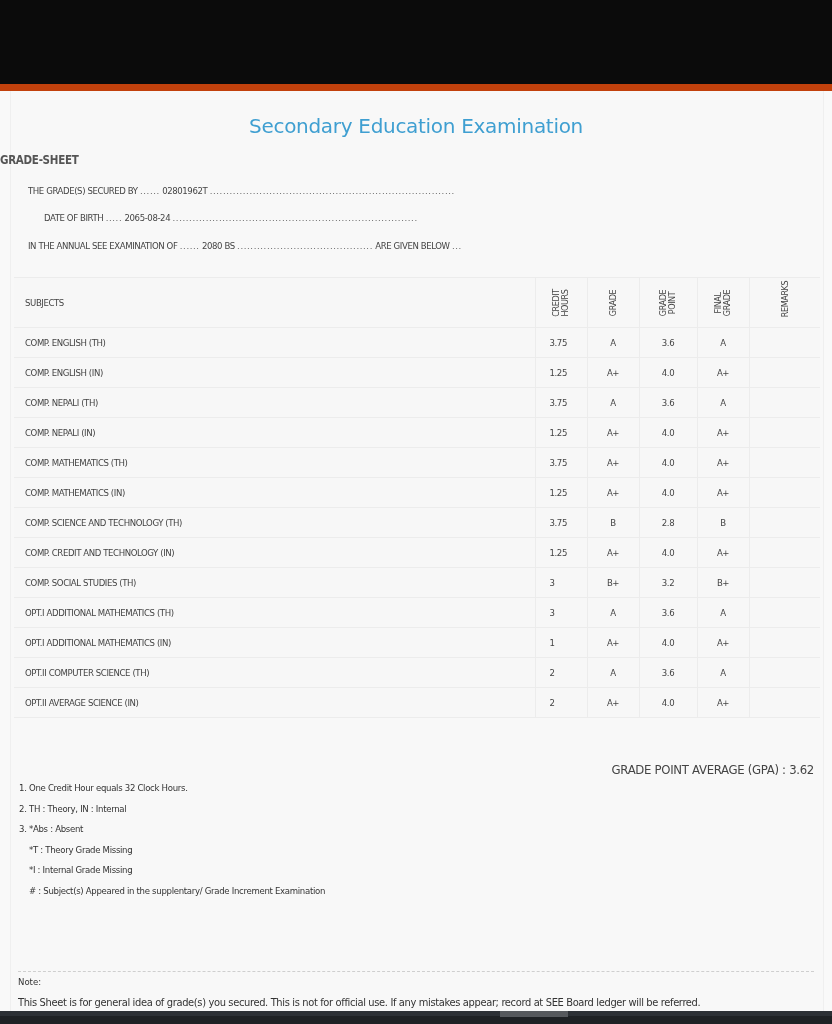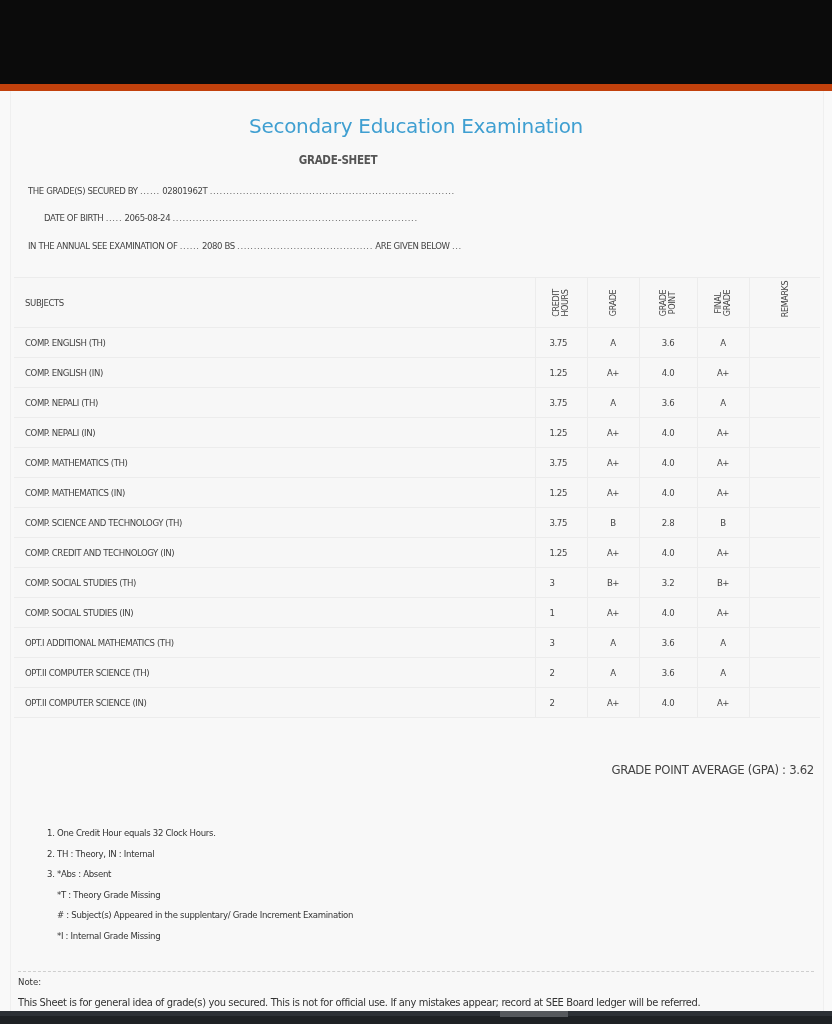--- a/index.html
+++ b/index.html
@@ -19,21 +19,21 @@
   .sheet-inner {
     position: absolute; left: 10px; top: 0; width: 812px; height: 928px;
     background: #f8f8f8;
     border-left: 1px solid #efefef; border-right: 1px solid #efefef;
   }
   .title {
     position: absolute; left: 0; width: 832px; top: 23px; text-align: center;
     font-family: "DejaVu Sans", sans-serif; font-size: 20px; color: #3f9fd1; letter-spacing: -0.3px;
   }
   .subtitle {
-    position: absolute; left: 0; width: 676px; top: 62px; text-align: center;
+    position: absolute; left: 0; width: 676px; top: 62px; text-align: left;
     font-size: 11.5px; font-weight: bold; color: #555; letter-spacing: -0.3px;
   }
   .info-line {
     position: absolute; left: 28px; font-size: 9.5px; color: #444; white-space: nowrap;
     letter-spacing: -0.4px;
   }
   .info-line .dots { color: #666; letter-spacing: 0.6px; }
   .info-line .val { font-weight: normal; }
 
   .grade-table {
@@ -53,21 +53,21 @@
   .grade-table .ctr { text-align: center; }
   .rot-wrap { position: relative; height: 42px; overflow: hidden; }
   .rot {
     position: absolute; left: 50%; top: 50%;
     transform: translate(-50%, -50%) rotate(-90deg);
     font-size: 9px; line-height: 9px; text-align: center; white-space: nowrap; color: #444;
   }
   .gpa {
     position: absolute; right: 18px; top: 671px; font-size: 13px; color: #444; letter-spacing: -0.3px;
   }
-  .legend { position: absolute; left: 19px; top: 732px; font-size: 9.5px; color: #333; letter-spacing: -0.3px; margin-left: 28px; }
+  .legend { position: absolute; left: 19px; top: 687px; font-size: 9.5px; color: #333; letter-spacing: -0.3px; }
   .legend div { height: 20.5px; line-height: 20.5px; }
   .legend .ind { padding-left: 10px; }
   .divider {
     position: absolute; left: 18px; top: 880px; width: 796px; border-top: 1px dashed #cfcfcf;
   }
   .note-label { position: absolute; left: 18px; top: 885px; font-size: 9.5px; color: #333; }
   .note-text { position: absolute; left: 18px; top: 905px; font-size: 11px; color: #333; letter-spacing: -0.35px; white-space: nowrap; }
   .scrollbar {
     position: absolute; left: 0; top: 1011px; width: 832px; height: 13px; background: #1e2124;
   }
@@ -225,66 +225,66 @@
         </tr>
         <tr>
           <td class="subj">COMP. SOCIAL STUDIES (TH)</td>
           <td class="num col-sep">3</td>
           <td class="ctr col-sep">B+</td>
           <td class="ctr col-sep">3.2</td>
           <td class="ctr col-sep">B+</td>
           <td class="ctr col-sep"></td>
         </tr>
         <tr>
-          <td class="subj">COMP. SOCIAL STUDIES (IN)</td>
-          <td class="num col-sep">1</td>
-          <td class="ctr col-sep">A+</td>
-          <td class="ctr col-sep">4.0</td>
-          <td class="ctr col-sep">A+</td>
-          <td class="ctr col-sep"></td>
-        </tr>
-        <tr>
           <td class="subj">OPT.I ADDITIONAL MATHEMATICS (TH)</td>
           <td class="num col-sep">3</td>
           <td class="ctr col-sep">A</td>
           <td class="ctr col-sep">3.6</td>
           <td class="ctr col-sep">A</td>
           <td class="ctr col-sep"></td>
         </tr>
         <tr>
+          <td class="subj">OPT.I ADDITIONAL MATHEMATICS (IN)</td>
+          <td class="num col-sep">1</td>
+          <td class="ctr col-sep">A+</td>
+          <td class="ctr col-sep">4.0</td>
+          <td class="ctr col-sep">A+</td>
+          <td class="ctr col-sep"></td>
+        </tr>
+        <tr>
           <td class="subj">OPT.II COMPUTER SCIENCE (TH)</td>
           <td class="num col-sep">2</td>
           <td class="ctr col-sep">A</td>
           <td class="ctr col-sep">3.6</td>
           <td class="ctr col-sep">A</td>
           <td class="ctr col-sep"></td>
         </tr>
         <tr>
-          <td class="subj">OPT.II COMPUTER SCIENCE (IN)</td>
+          <td class="subj">OPT.II AVERAGE SCIENCE (IN)</td>
           <td class="num col-sep">2</td>
           <td class="ctr col-sep">A+</td>
           <td class="ctr col-sep">4.0</td>
           <td class="ctr col-sep">A+</td>
           <td class="ctr col-sep"></td>
         </tr>
       </tbody>
   </table>
 
   <div class="gpa">
     <span>GRADE POINT AVERAGE (GPA) :</span>
     <span>3.62</span>
   </div>
 
   <div class="legend">
     <div>1. One Credit Hour equals 32 Clock Hours.</div>
     <div>2. TH : Theory, IN : Internal</div>
     <div>3. *Abs : Absent</div>
     <div class="ind">*T : Theory Grade Missing</div>
+    <div class="ind">*I : Internal Grade Missing</div>
     <div class="ind"># : Subject(s) Appeared in the supplentary/ Grade Increment Examination</div>
-    <div class="ind">*I : Internal Grade Missing</div>
   </div>
 
   <div class="divider"></div>
   <div class="note-label">Note:</div>
   <div class="note-text">This Sheet is for general idea of grade(s) you secured. This is not for official use. If any mistakes appear; record at SEE Board ledger will be referred.</div>
 </div>
 
 <div class="scrollbar">
   <div class="scroll-track"></div>
   <div class="scroll-thumb"></div>

